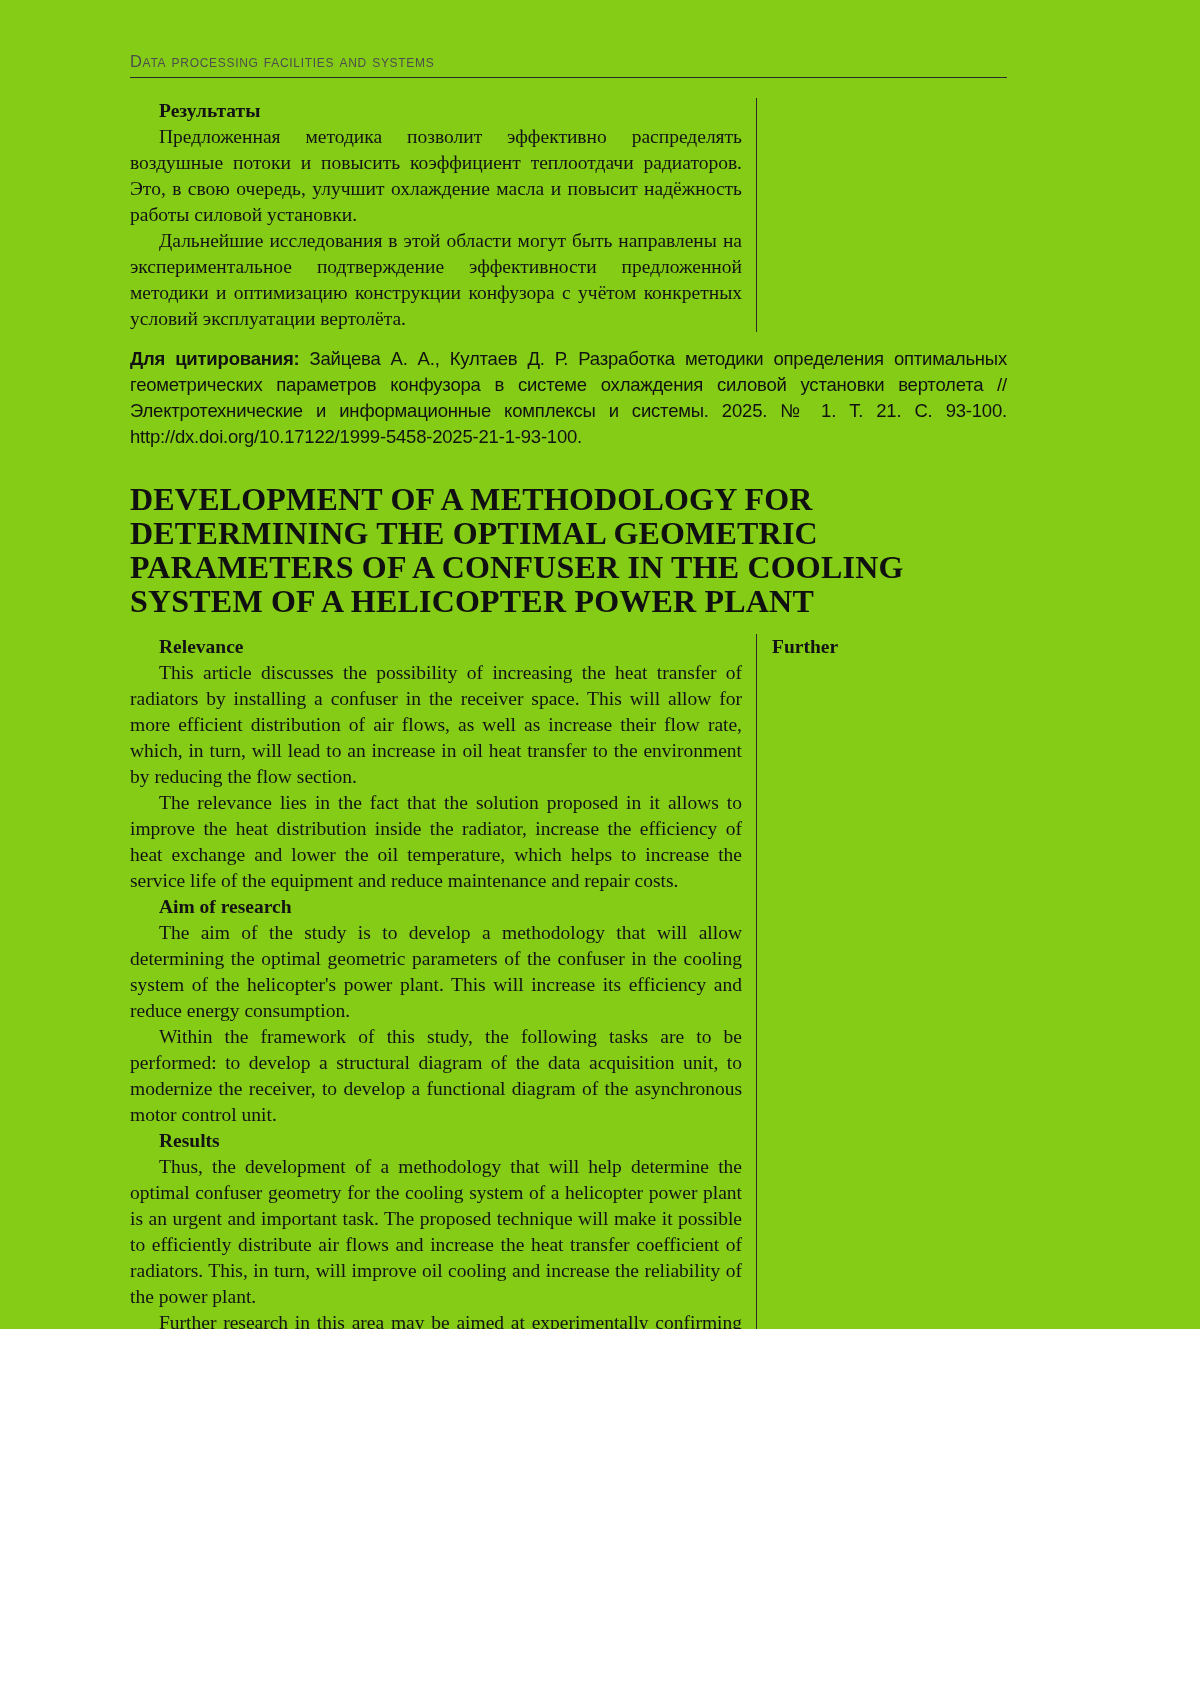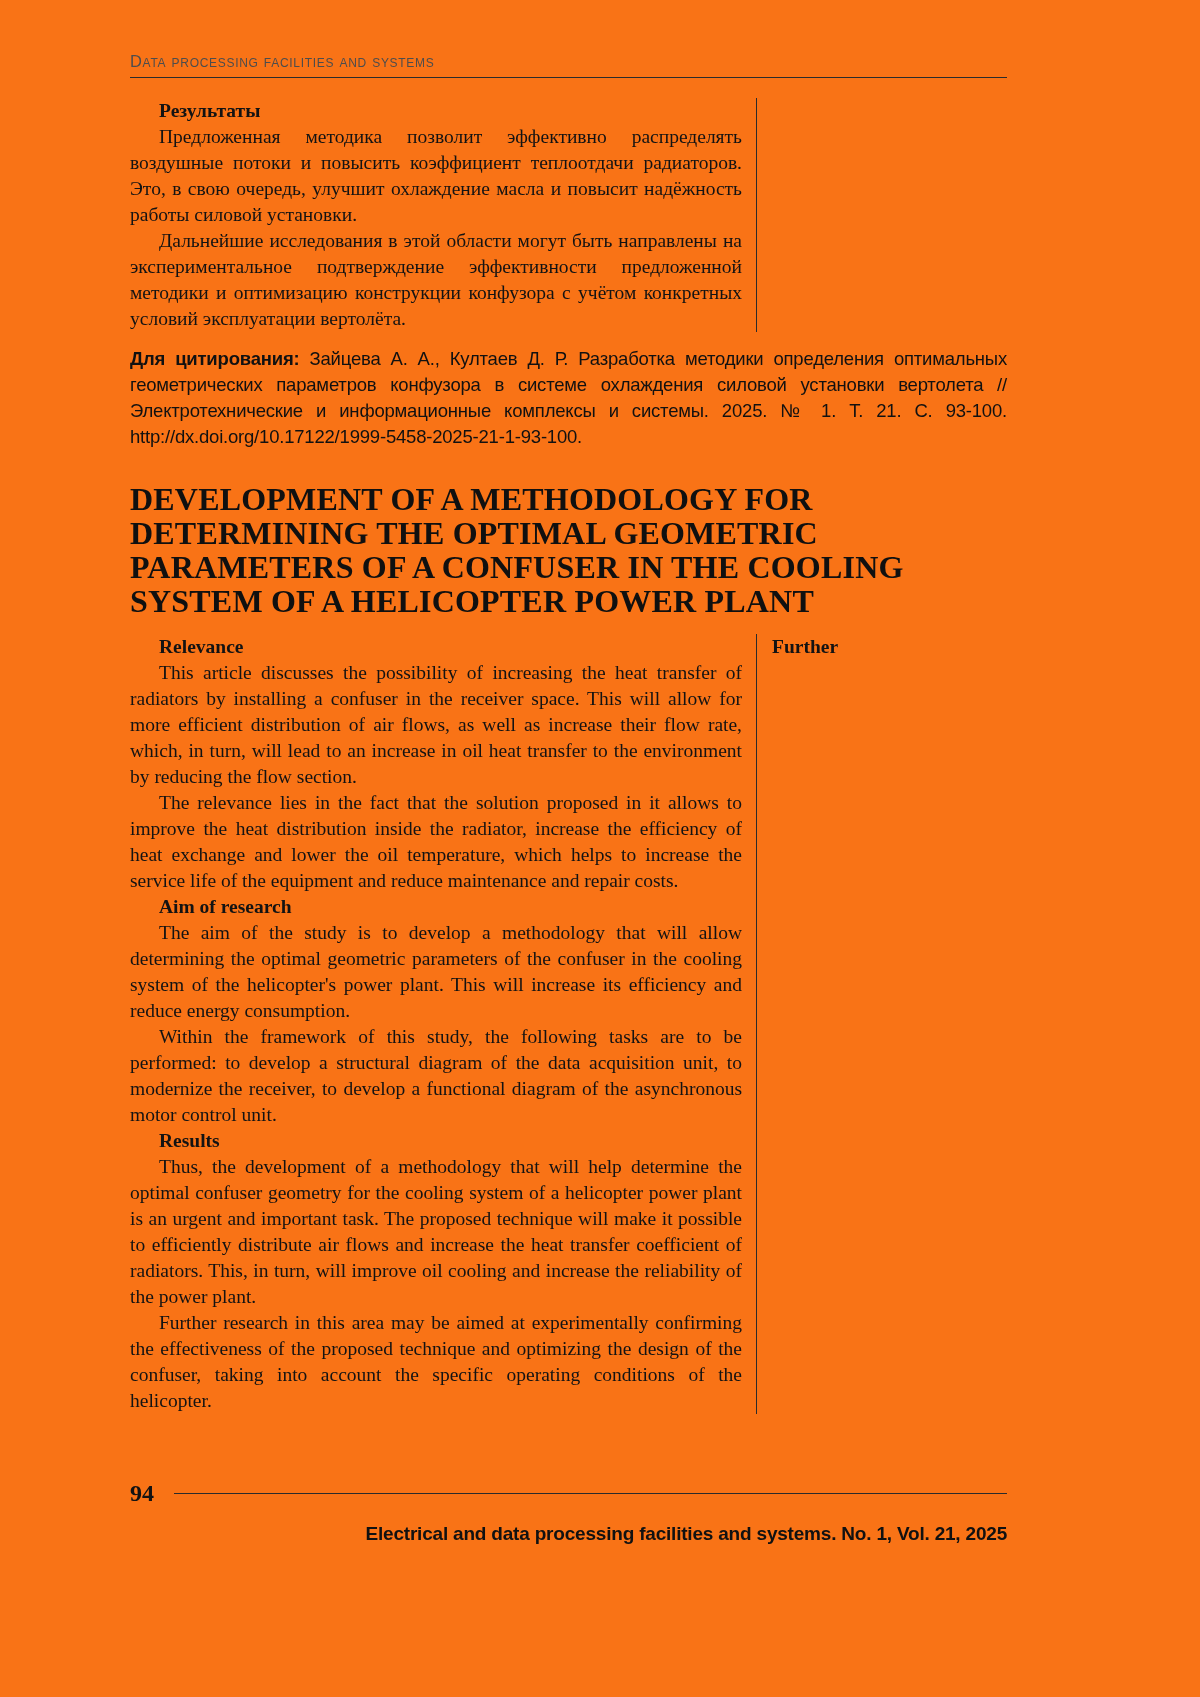--- a/index.html
+++ b/index.html
@@ -1,21 +1,21 @@
 <!DOCTYPE html>
 <html><head>
 <meta charset="utf-8">
 <style>
   * { margin: 0; padding: 0; box-sizing: border-box; }
   html, body { background: #ffffff; }
   .page {
     position: relative;
     width: 1200px;
-    height: 1697px;
-    background: #f97316;
+    height: 1329px;
+    background: #84cc16;
     font-family: "Liberation Serif", serif;
     color: #131313;
     overflow: hidden;
   }
   .content {
     position: absolute;
     left: 130px;
     right: 193px;
     top: 0;
   }

